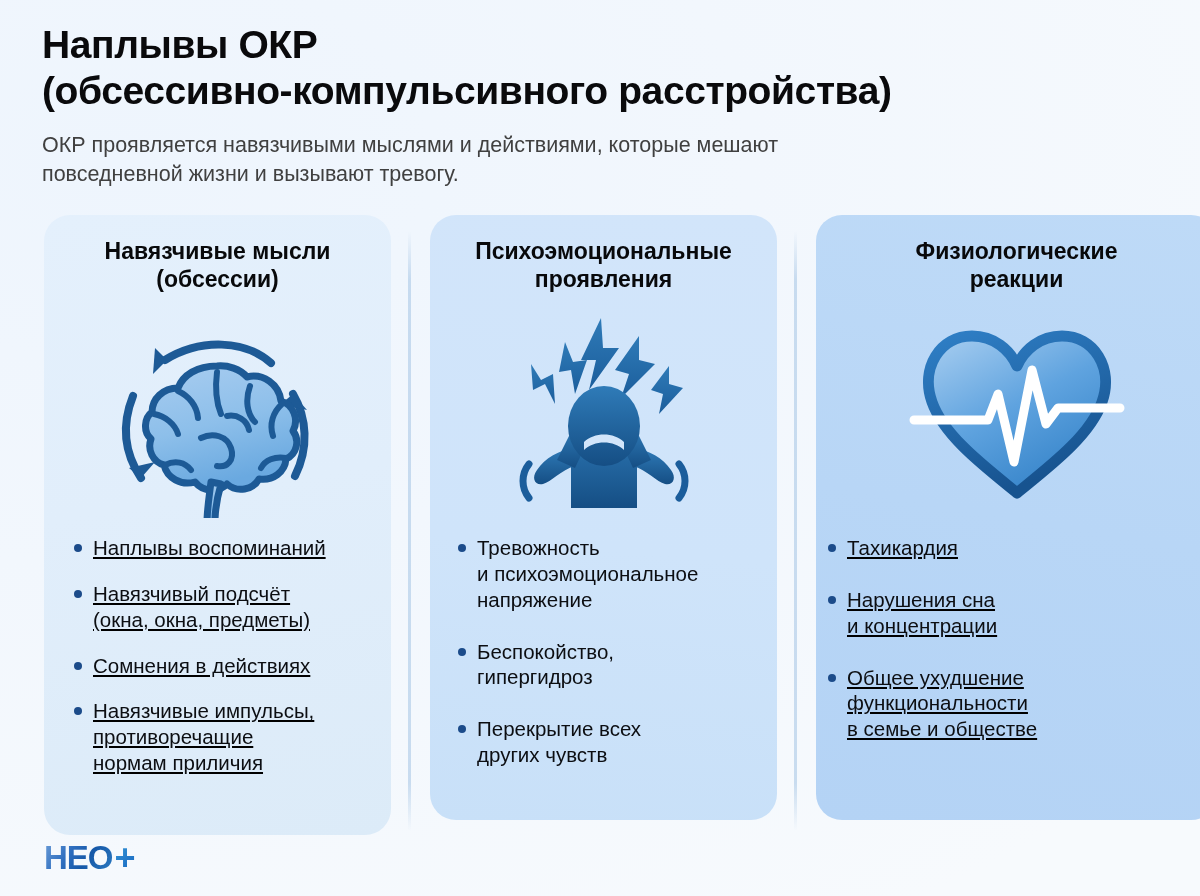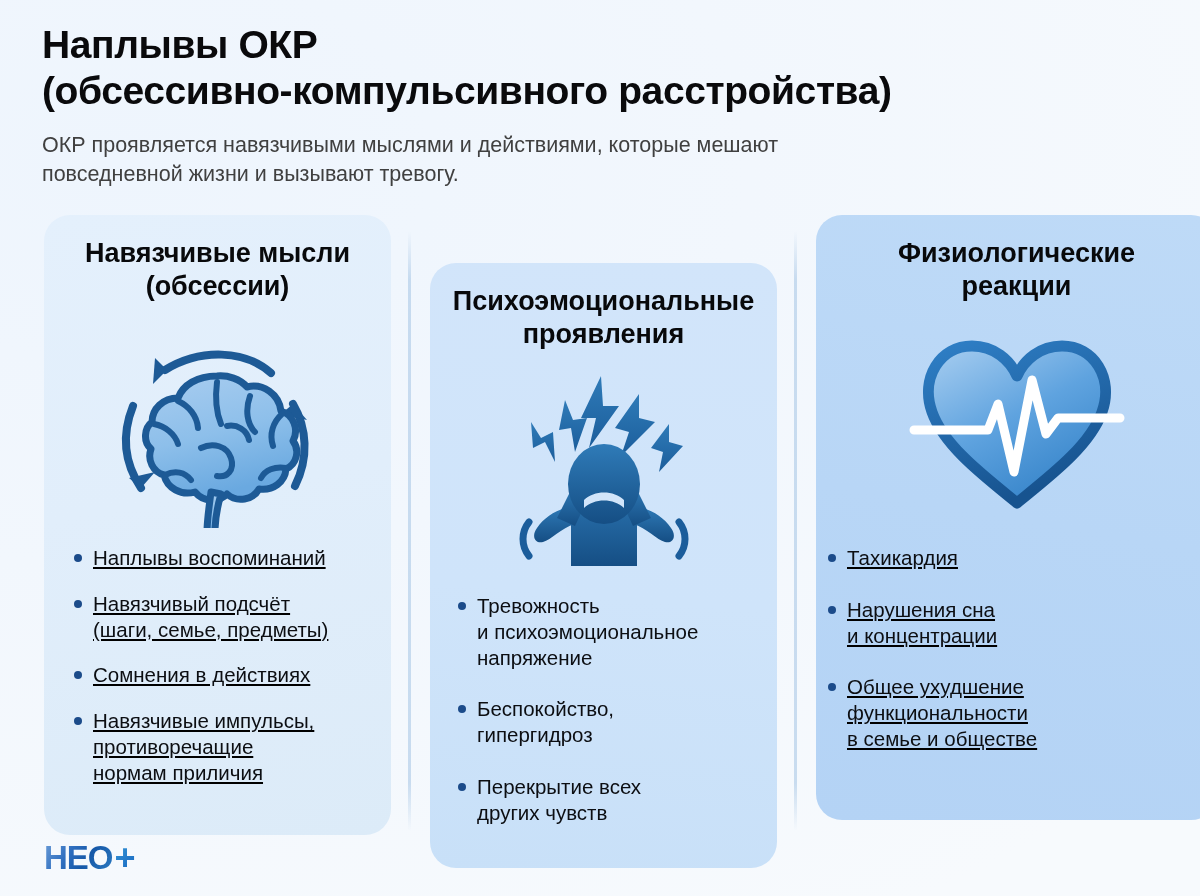--- a/index.html
+++ b/index.html
@@ -71,21 +71,20 @@
     width: 347px;
     height: 620px;
     background: linear-gradient(170deg, #e4f0fc 0%, #e1eefb 45%, #dcebf8 100%);
   }
 
   .card-2 {
     left: 386px;
     width: 347px;
     height: 605px;
     background: linear-gradient(185deg, #d2e5fa 0%, #cfe4fa 55%, #c8e0f8 100%);
-    margin-top: 48px;
   }
 
   .card-3 {
     left: 772px;
     width: 401px;
     height: 605px;
     background: linear-gradient(190deg, #bedaf7 0%, #b8d6f6 50%, #b4d3f5 100%);
   }
 
   
@@ -96,21 +95,21 @@
     height: 600px;
     background: linear-gradient(to bottom, rgba(170,200,230,0.00) 0%, rgba(164,196,228,0.55) 8%, rgba(164,196,228,0.55) 92%, rgba(170,200,230,0.00) 100%);
     border-radius: 2px;
   }
   .divider-1 { left: 364px; }
   .divider-2 { left: 750px; }
 
   .card-title {
     margin: 22px 20px 0 20px;
     text-align: center;
-    font-size: 27px;
+    font-size: 23px;
     font-weight: 700;
     line-height: 1.22;
     color: #08090b;
     white-space: pre-line;
   }
 
   .icon-wrap {
     height: 232px;
     display: flex;
     align-items: center;
@@ -241,21 +240,21 @@
               <path d="M137 38 C128 46 124 58 128 70"></path>
               <path d="M141 92 C130 90 120 94 116 102"></path>
               <path d="M56 72 C68 66 82 70 86 82 C90 94 82 102 72 100"></path>
             </g>
           </g>
         </svg>
       </div>
       <ul class="bullets">
         <li>Наплывы воспоминаний</li>
         <li>Навязчивый подсчёт
-(шаги, семье, предметы)</li>
+(окна, окна, предметы)</li>
         <li>Сомнения в действиях</li>
         <li>Навязчивые импульсы,
 противоречащие
 нормам приличия</li>
       </ul>
     </div>
 
     <div class="card card-2">
       <div class="card-title">Психоэмоциональные
 проявления</div>

